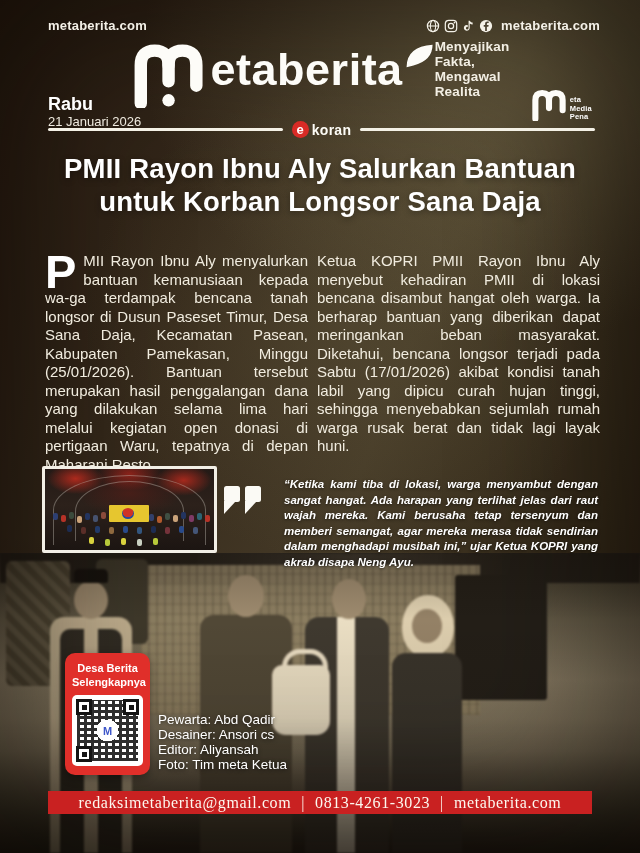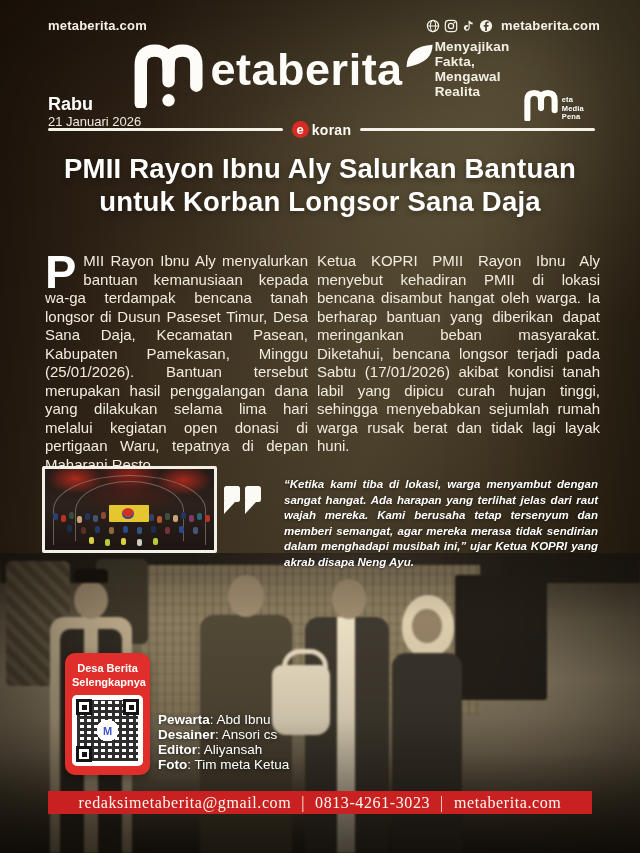--- a/index.html
+++ b/index.html
@@ -27,21 +27,21 @@
   .logo-m{margin-right:4px;}
   .logo-right{display:flex; flex-direction:row; align-items:center;}
   .wordmark-row{position:relative; display:flex; align-items:flex-start;}
   .wordmark{font-size:45px; font-weight:bold; letter-spacing:.5px; line-height:50px; color:#fdfcf8;}
   .leaf{margin:-2px 0 0 2px;}
   .tagline{font-size:13.5px; font-weight:bold; color:#f3efe4; margin-top:-1px; letter-spacing:.2px;}
   .datebox{position:absolute; left:48px; top:94px; z-index:6; color:#fff;}
   .date-day{font-size:18px; font-weight:bold; line-height:20px;}
   .date-full{font-size:13px; color:#efeadf; line-height:15px;}
   .partner{position:absolute; right:44px; top:88px; z-index:6; display:flex; align-items:flex-start; color:#fff;}
-  .partner-lines{font-size:7.5px; font-weight:bold; line-height:8.5px; margin:8px 12px 0 2px; letter-spacing:.2px;}
+  .partner-lines{font-size:7.5px; font-weight:bold; line-height:8.5px; margin:8px 4px 0 2px; letter-spacing:.2px;}
   .divider{position:absolute; left:48px; right:45px; top:121px; z-index:6;
     display:flex; align-items:center; gap:9px;}
   .rule{flex:1; height:3px; background:#f4f1e6; border-radius:2px;}
   .ekoran{display:flex; align-items:center; gap:3px;}
   .e-circle{width:17px; height:17px; border-radius:50%; background:#d92b26; color:#fff;
     font-size:13px; font-weight:bold; display:flex; align-items:center; justify-content:center; line-height:1;}
   .ekoran-label{color:#fdfcf6; font-size:14px; font-weight:bold; letter-spacing:.3px;}
   
   .headline{position:absolute; top:152px; left:30px; width:580px; z-index:6;
     text-align:center; color:#ffffff; font-size:27.5px; font-weight:bold; line-height:1.2;
@@ -136,21 +136,21 @@
             mask:radial-gradient(circle at 50% 50%, transparent 0 11px, #000 11px);}
   .finder{position:absolute; width:16px; height:16px; border:3px solid #141414; background:#fff;}
   .finder::after{content:""; position:absolute; left:2.5px; top:2.5px; width:5px; height:5px; background:#141414;}
   .f-tl{left:4px; top:4px;} .f-tr{right:4px; top:4px;} .f-bl{left:4px; bottom:4px;}
   .qr-logo{position:absolute; left:50%; top:50%; transform:translate(-50%,-50%);
     width:18px; height:16px; background:#fff; border-radius:3px; color:#3d56c9;
     font-size:11px; font-weight:bold; display:flex; align-items:center; justify-content:center;}
   
   .credits{position:absolute; left:158px; top:712px; z-index:6; color:#fff;
     font-size:13.5px; line-height:15px; text-shadow:0 1px 4px rgba(0,0,0,.65);}
-  .credits .lbl{font-weight:bold;margin-top:15px;}
+  .credits .lbl{font-weight:normal;margin-top:15px;}
   .credits .sep{white-space:pre;}
   
   .footbar{position:absolute; left:48px; top:791px; width:544px; height:23px; z-index:6;
     background:#c92121; display:flex; align-items:center; justify-content:center; gap:10px;
     color:#fdf8ef; font-family:"Liberation Serif", serif; font-size:16px; letter-spacing:.6px;}
   .footbar .fsep{opacity:.95;}
   .footbar span{cursor:default;}
   .footbar .link{cursor:pointer;}
 </style>
 </head>
@@ -296,21 +296,21 @@
     <div class="qr">
       <div class="qr-mod"></div>
       <div class="finder f-tl"></div>
       <div class="finder f-tr"></div>
       <div class="finder f-bl"></div>
       <div class="qr-logo">M</div>
     </div>
   </div>
 
   <div class="credits">
-    <div><span class="lbl">Pewarta</span><span class="sep">: </span><span>Abd Ibnu</span></div>
+    <div><span class="lbl">Pewarta</span><span class="sep">: </span><span>Abd Qadir</span></div>
     <div><span class="lbl">Desainer</span><span class="sep">: </span><span>Ansori cs</span></div>
     <div><span class="lbl">Editor</span><span class="sep">: </span><span>Aliyansah</span></div>
     <div><span class="lbl">Foto</span><span class="sep">: </span><span>Tim meta Ketua</span></div>
   </div>
 
   <div class="footbar">
     <span class="link">redaksimetaberita@gmail.com</span>
     <span class="fsep">|</span>
     <span class="link">0813-4261-3023</span>
     <span class="fsep">|</span>

